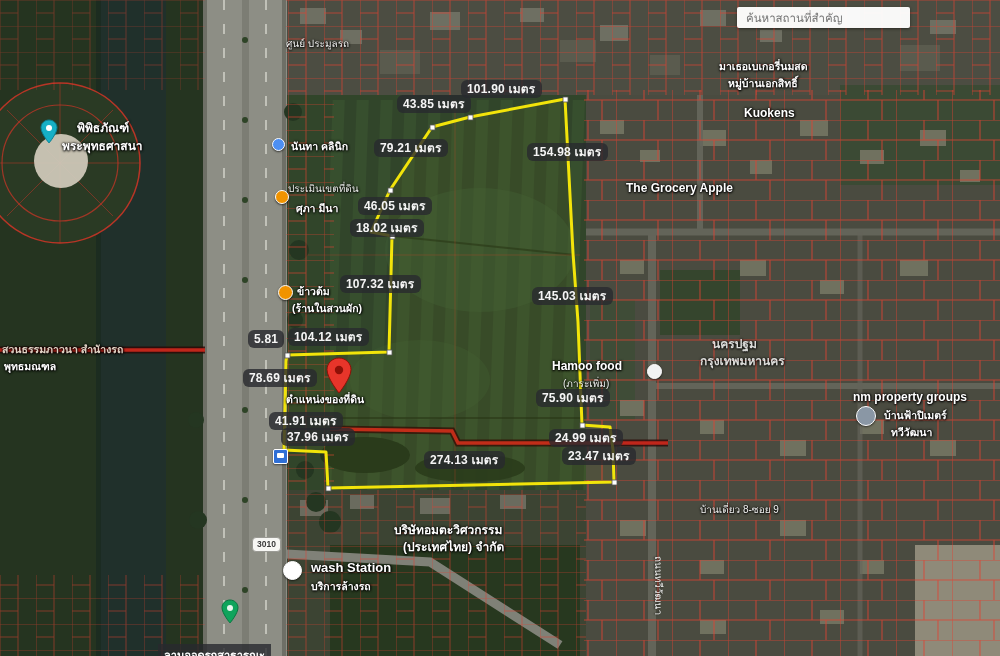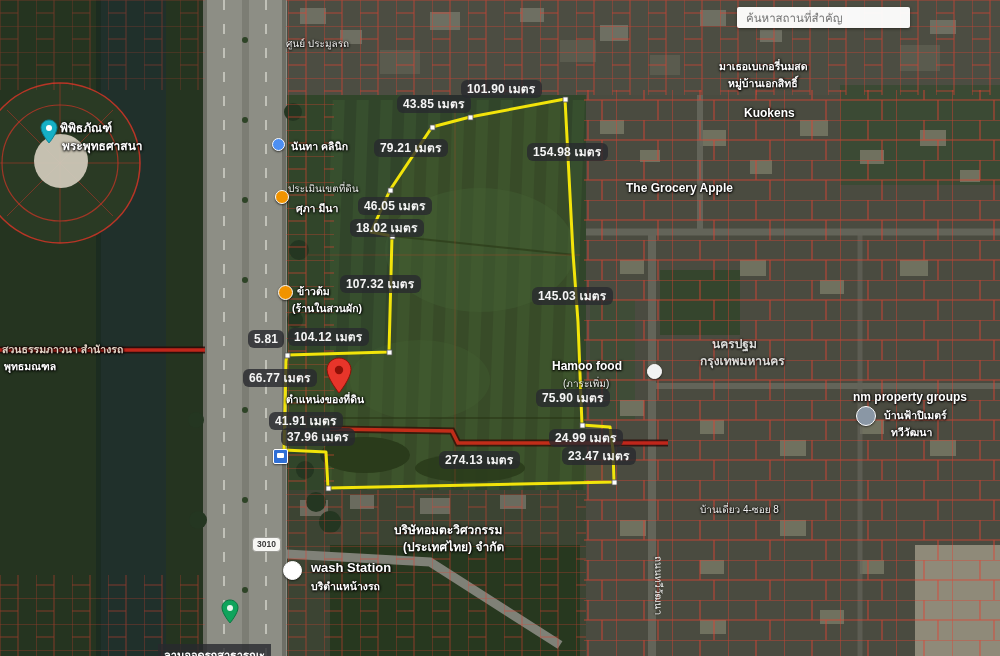--- a/index.html
+++ b/index.html
@@ -214,29 +214,29 @@
   <div class="mlabel" style="left:397px;top:95px">43.85 เมตร</div>
   <div class="mlabel" style="left:461px;top:80px">101.90 เมตร</div>
   <div class="mlabel" style="left:374px;top:139px">79.21 เมตร</div>
   <div class="mlabel" style="left:527px;top:143px">154.98 เมตร</div>
   <div class="mlabel" style="left:358px;top:197px">46.05 เมตร</div>
   <div class="mlabel" style="left:350px;top:219px">18.02 เมตร</div>
   <div class="mlabel" style="left:340px;top:275px">107.32 เมตร</div>
   <div class="mlabel" style="left:532px;top:287px">145.03 เมตร</div>
   <div class="mlabel" style="left:248px;top:330px">5.81</div>
   <div class="mlabel" style="left:288px;top:328px">104.12 เมตร</div>
-  <div class="mlabel" style="left:243px;top:369px">66.77 เมตร</div>
+  <div class="mlabel" style="left:243px;top:369px">78.69 เมตร</div>
   <div class="mlabel" style="left:536px;top:389px">75.90 เมตร</div>
   <div class="mlabel" style="left:269px;top:412px">41.91 เมตร</div>
   <div class="mlabel" style="left:281px;top:428px">37.96 เมตร</div>
   <div class="mlabel" style="left:549px;top:429px">24.99 เมตร</div>
   <div class="mlabel" style="left:562px;top:447px">23.47 เมตร</div>
-  <div class="mlabel" style="left:439px;top:451px">274.13 เมตร</div>
-
-  <div class="poi" style="left:60px;top:118px">พิพิธภัณฑ์</div>
+  <div class="mlabel" style="left:424px;top:451px">274.13 เมตร</div>
+
+  <div class="poi" style="left:77px;top:118px">พิพิธภัณฑ์</div>
   <div class="poi" style="left:62px;top:136px">พระพุทธศาสนา</div>
 
   <div class="poi s" style="left:2px;top:341px;color:#e0d2c4">สวนธรรมภาวนา สำนัางรถ</div>
   <div class="poi s" style="left:4px;top:358px">พุทธมณฑล</div>
 
   <div class="poi xs" style="left:286px;top:36px">ศูนย์ ประมูลรถ</div>
 
   <div class="dot" style="left:272px;top:138px;width:11px;height:11px;background:#4d8ff2"></div>
   <div class="poi s" style="left:291px;top:138px">นันทา คลินิก</div>
 
@@ -263,28 +263,28 @@
   <div class="poi dim" style="left:712px;top:334px">นครปฐม</div>
   <div class="poi dim" style="left:700px;top:351px">กรุงเทพมหานคร</div>
 
   <div class="poi" style="left:853px;top:390px">nm property groups</div>
   <div class="dot" style="left:856px;top:406px;width:18px;height:18px;background:#8a97a5"></div>
   <div class="poi s" style="left:884px;top:407px">บ้านฟ้าปิเมตร์</div>
   <div class="poi s" style="left:891px;top:424px">ทวีวัฒนา</div>
 
   <div class="dot" style="left:283px;top:561px;width:17px;height:17px;background:#ffffff"></div>
   <div class="poi" style="left:311px;top:560px;font-size:13px">wash Station</div>
-  <div class="poi s" style="left:311px;top:578px">บริตำแหน้างรถ</div>
+  <div class="poi s" style="left:311px;top:578px">บริการล้างรถ</div>
 
   <div class="poi" style="left:394px;top:520px">บริษัทอมตะวิศวกรรม</div>
   <div class="poi" style="left:403px;top:537px">(ประเทศไทย) จำกัด</div>
 
   <div class="shield">3010</div>
   <div class="transit"></div>
   <div class="vroad">ถนนทวีวัฒนา</div>
-  <div class="poi xs" style="left:700px;top:502px">บ้านเดี่ยว 4-ซอย 8</div>
+  <div class="poi xs" style="left:700px;top:502px">บ้านเดี่ยว 8-ซอย 9</div>
   <div class="cutlabel">ลานจอดรถสาธารณะ</div>
 
   <div class="search">
     <input type="text" placeholder="ค้นหาสถานที่สำคัญ" style="">
   </div>
 
 </div>
 
 </body></html>

